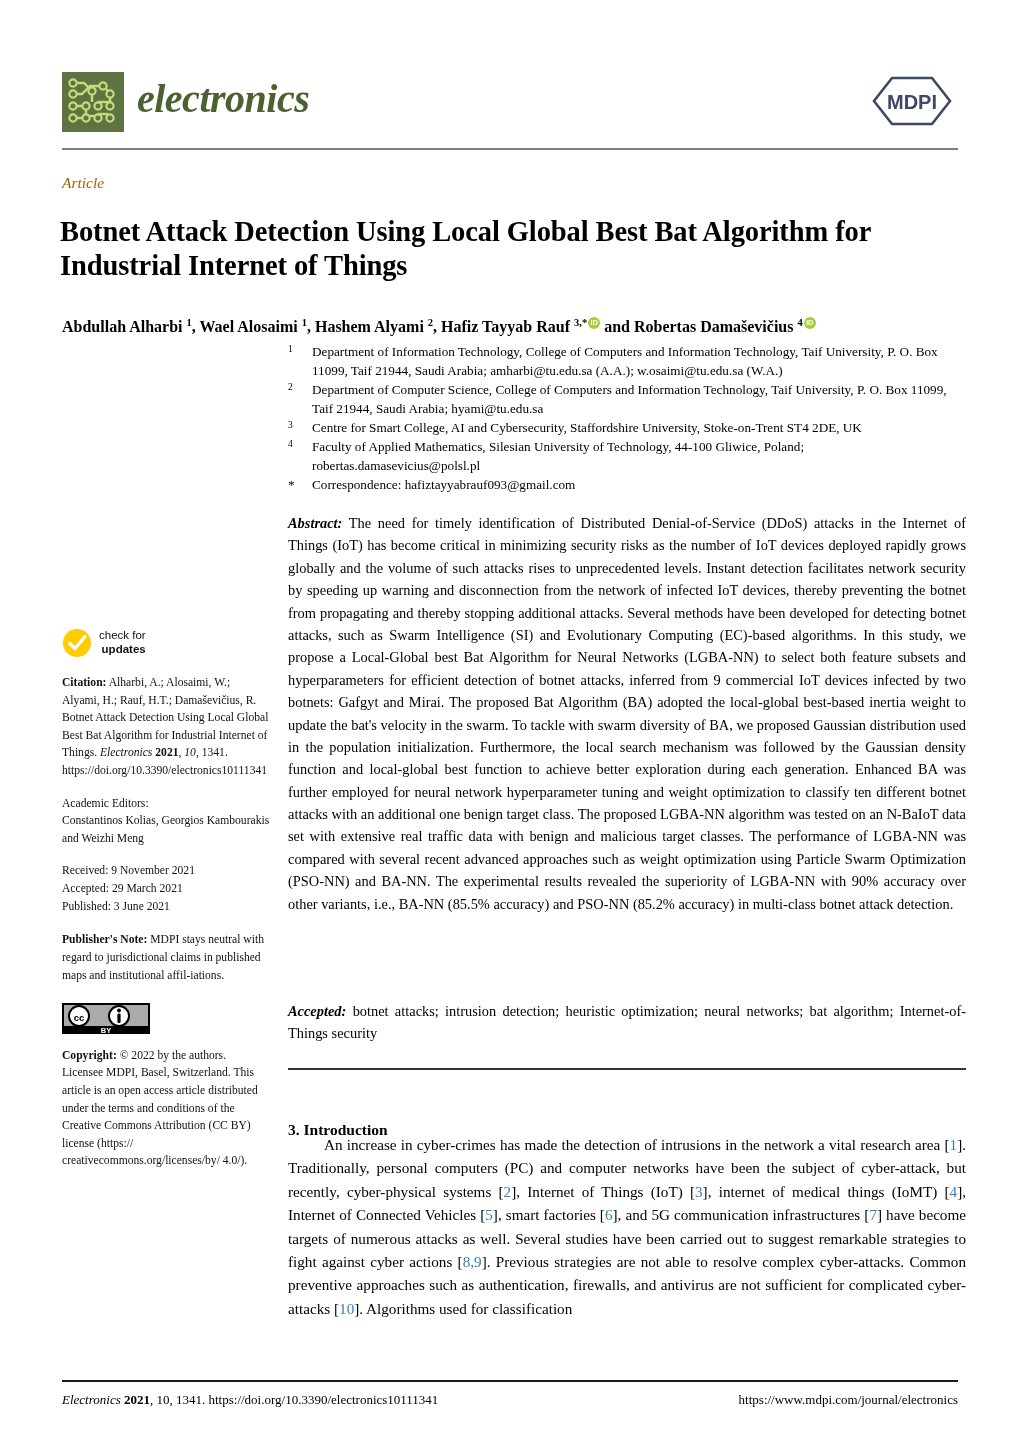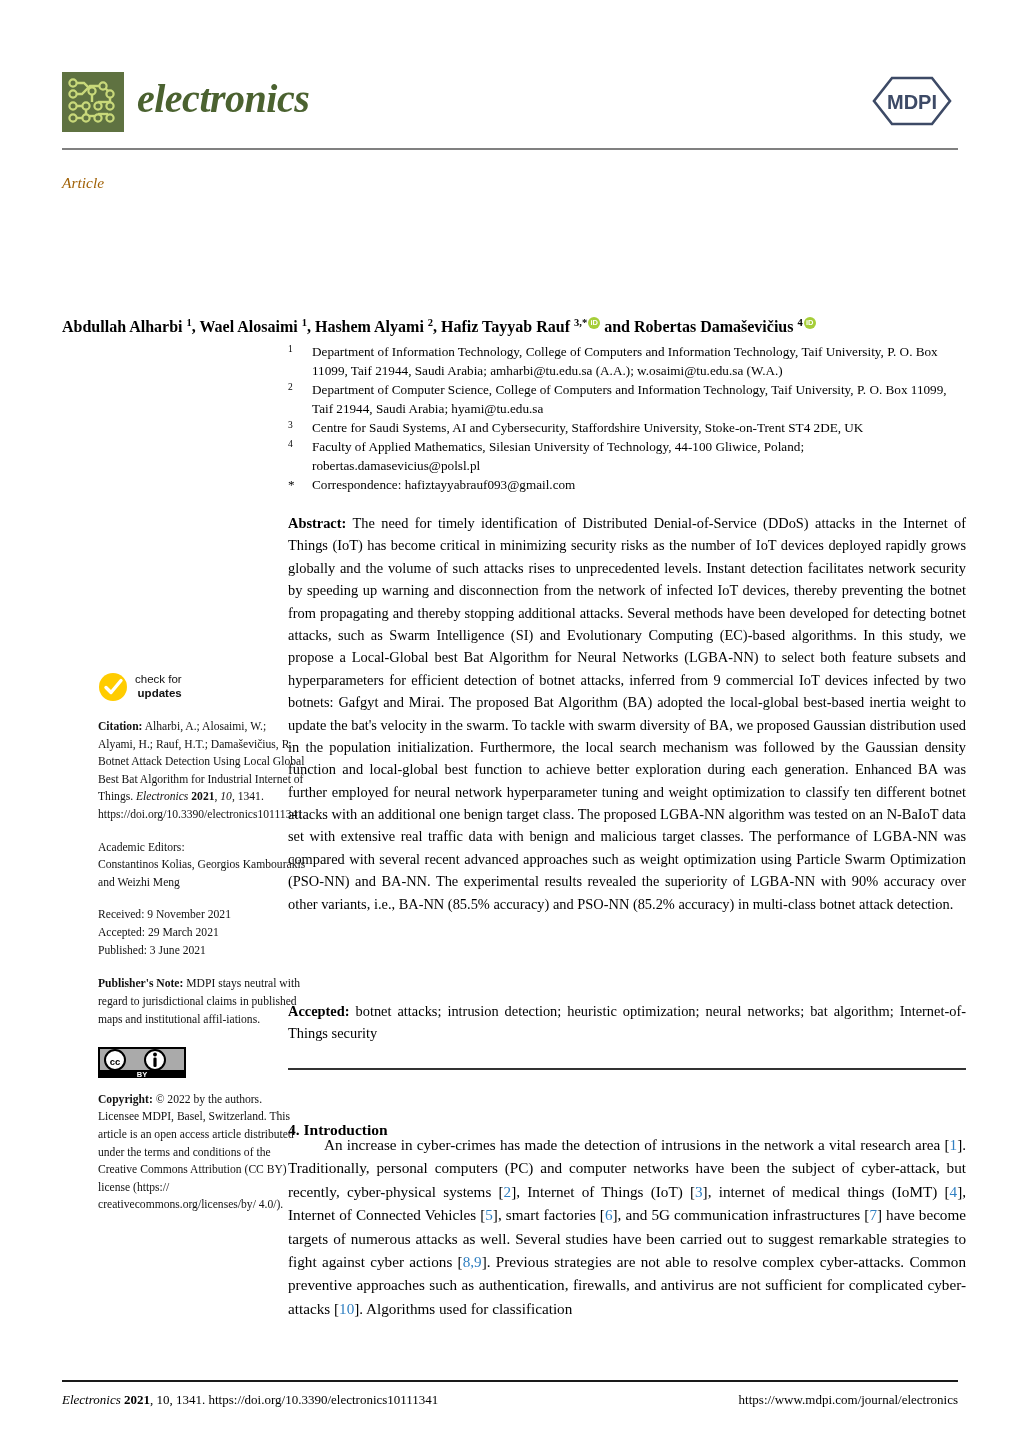--- a/index.html
+++ b/index.html
@@ -158,21 +158,21 @@
   
   .abstract {
     position: absolute;
     left: 288px;
     top: 512px;
     width: 678px;
     font-size: 14.4px;
     line-height: 1.555;
     text-align: justify;
   }
-  .abstract b, .keywords b { font-weight: 700; }
+  .abstract b, .keywords b { font-weight: 700; font-style: italic; }
   .keywords {
     position: absolute;
     left: 288px;
     top: 1000px;
     width: 678px;
     font-size: 14.4px;
     line-height: 1.555;
     text-align: justify;
   }
   .kw-rule {
@@ -201,26 +201,25 @@
     line-height: 1.54;
     text-align: justify;
     text-indent: 36px;
   }
   .ref { color: #2f7fc1; }
 
   
   .sidebar {
     position: absolute;
     left: 62px;
-    top: 672px;
+    top: 628px;
     width: 208px;
     font-size: 11.6px;
     line-height: 1.52;
     color: #111;
-    margin-left: 36px;
   }
   .cfu {
     display: flex;
     align-items: center;
     gap: 7px;
     margin-bottom: 16px;
   }
   .cfu-check {
     width: 30px;
     height: 30px;
@@ -305,37 +304,38 @@
 
       <svg class="mdpi-mark" viewBox="0 0 92 54">
         <path d="M26 4 L66 4 L84 27 L66 50 L26 50 L8 27 Z" fill="none" stroke="#3d4a66" stroke-width="2.6"></path>
         <text x="46" y="35" text-anchor="middle" font-family="Liberation Sans, sans-serif" font-size="20" font-weight="700" fill="#3d4a66">MDPI</text>
       </svg>
     </div>
   </div>
   <div class="header-rule"></div>
 
   <div class="article-type">Article</div>
+  <h1 class="title">Botnet Attack Detection Using Local Global Best Bat Algorithm for Industrial Internet of Things</h1>
 
   <div class="authors">
     <span id="authors-slot">Abdullah Alharbi <sup>1</sup>, Wael Alosaimi <sup>1</sup>, Hashem Alyami <sup>2</sup>, Hafiz Tayyab Rauf <sup>3,*</sup><span class="orcid"></span> and Robertas Damaševičius <sup>4</sup><span class="orcid"></span></span>
   </div>
 
   <div class="affiliations" id="affiliations-slot">
       <div class="aff-row">
         <div class="aff-num">1</div>
         <div class="aff-text">Department of Information Technology, College of Computers and Information Technology, Taif University, P. O. Box 11099, Taif 21944, Saudi Arabia; amharbi@tu.edu.sa (A.A.); w.osaimi@tu.edu.sa (W.A.)</div>
       </div>
       <div class="aff-row">
         <div class="aff-num">2</div>
         <div class="aff-text">Department of Computer Science, College of Computers and Information Technology, Taif University, P. O. Box 11099, Taif 21944, Saudi Arabia; hyami@tu.edu.sa</div>
       </div>
       <div class="aff-row">
         <div class="aff-num">3</div>
-        <div class="aff-text">Centre for Saudi Systems, AI and Cybersecurity, Staffordshire University, Stoke-on-Trent ST4 2DE, UK</div>
+        <div class="aff-text">Centre for Smart College, AI and Cybersecurity, Staffordshire University, Stoke-on-Trent ST4 2DE, UK</div>
       </div>
       <div class="aff-row">
         <div class="aff-num">4</div>
         <div class="aff-text">Faculty of Applied Mathematics, Silesian University of Technology, 44-100 Gliwice, Poland; robertas.damasevicius@polsl.pl</div>
       </div>
       <div class="aff-row">
         <div class="aff-num star">*</div>
         <div class="aff-text">Correspondence: hafiztayyabrauf093@gmail.com</div>
       </div>
     </div>
@@ -344,21 +344,21 @@
     <b>Abstract:</b>
     <span>The need for timely identification of Distributed Denial-of-Service (DDoS) attacks in the Internet of Things (IoT) has become critical in minimizing security risks as the number of IoT devices deployed rapidly grows globally and the volume of such attacks rises to unprecedented levels. Instant detection facilitates network security by speeding up warning and disconnection from the network of infected IoT devices, thereby preventing the botnet from propagating and thereby stopping additional attacks. Several methods have been developed for detecting botnet attacks, such as Swarm Intelligence (SI) and Evolutionary Computing (EC)-based algorithms. In this study, we propose a Local-Global best Bat Algorithm for Neural Networks (LGBA-NN) to select both feature subsets and hyperparameters for efficient detection of botnet attacks, inferred from 9 commercial IoT devices infected by two botnets: Gafgyt and Mirai. The proposed Bat Algorithm (BA) adopted the local-global best-based inertia weight to update the bat's velocity in the swarm. To tackle with swarm diversity of BA, we proposed Gaussian distribution used in the population initialization. Furthermore, the local search mechanism was followed by the Gaussian density function and local-global best function to achieve better exploration during each generation. Enhanced BA was further employed for neural network hyperparameter tuning and weight optimization to classify ten different botnet attacks with an additional one benign target class. The proposed LGBA-NN algorithm was tested on an N-BaIoT data set with extensive real traffic data with benign and malicious target classes. The performance of LGBA-NN was compared with several recent advanced approaches such as weight optimization using Particle Swarm Optimization (PSO-NN) and BA-NN. The experimental results revealed the superiority of LGBA-NN with 90% accuracy over other variants, i.e., BA-NN (85.5% accuracy) and PSO-NN (85.2% accuracy) in multi-class botnet attack detection.</span>
   </div>
 
   <div class="keywords">
     <b>Accepted:</b>
     <span>botnet attacks; intrusion detection; heuristic optimization; neural networks; bat algorithm; Internet-of-Things security</span>
   </div>
   <div class="kw-rule"></div>
 
-  <h2 class="section-head">4. Introduction</h2>
+  <h2 class="section-head">3. Introduction</h2>
   <div class="intro-body" id="intro-slot">An increase in cyber-crimes has made the detection of intrusions in the network a vital research area [<span class="ref" style="color:#2f7fc1">1</span>]. Traditionally, personal computers (PC) and computer networks have been the subject of cyber-attack, but recently, cyber-physical systems [<span class="ref" style="color:#2f7fc1">2</span>], Internet of Things (IoT) [<span class="ref" style="color:#2f7fc1">3</span>], internet of medical things (IoMT) [<span class="ref" style="color:#2f7fc1">4</span>], Internet of Connected Vehicles [<span class="ref" style="color:#2f7fc1">5</span>], smart factories [<span class="ref" style="color:#2f7fc1">6</span>], and 5G communication infrastructures [<span class="ref" style="color:#2f7fc1">7</span>] have become targets of numerous attacks as well. Several studies have been carried out to suggest remarkable strategies to fight against cyber actions [<span class="ref" style="color:#2f7fc1">8,9</span>]. Previous strategies are not able to resolve complex cyber-attacks. Common preventive approaches such as authentication, firewalls, and antivirus are not sufficient for complicated cyber-attacks [<span class="ref" style="color:#2f7fc1">10</span>]. Algorithms used for classification</div>
 
   <div class="sidebar">
 
     <div class="cfu">
       <svg class="cfu-check" viewBox="0 0 30 30">
         <circle cx="15" cy="15" r="14" fill="#ffcc00"></circle>
         <path d="M8 15.5 L13 20.5 L23 8.5" fill="none" stroke="#ffffff" stroke-width="3.4" stroke-linecap="round" stroke-linejoin="round"></path>
       </svg>
       <div class="cfu-text">

